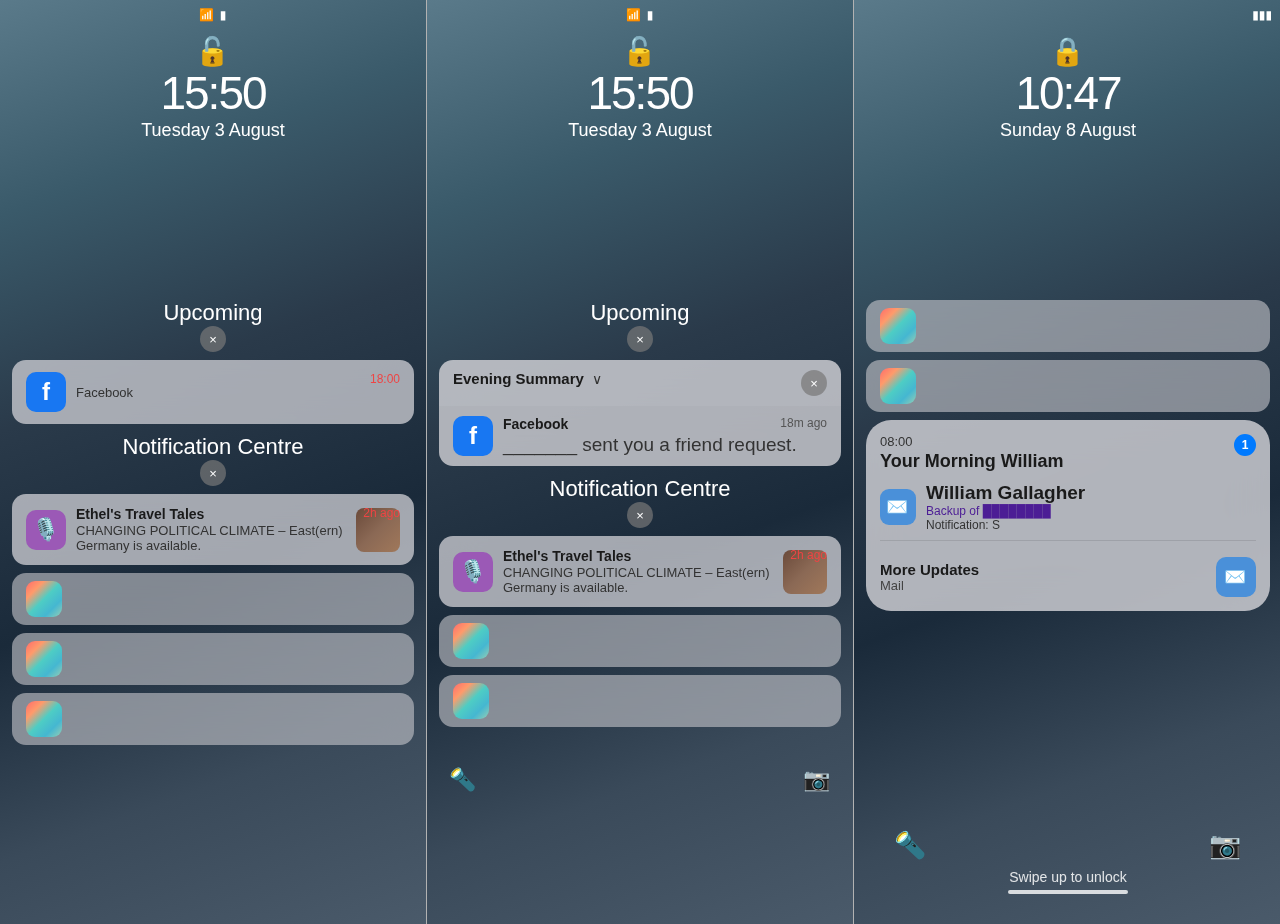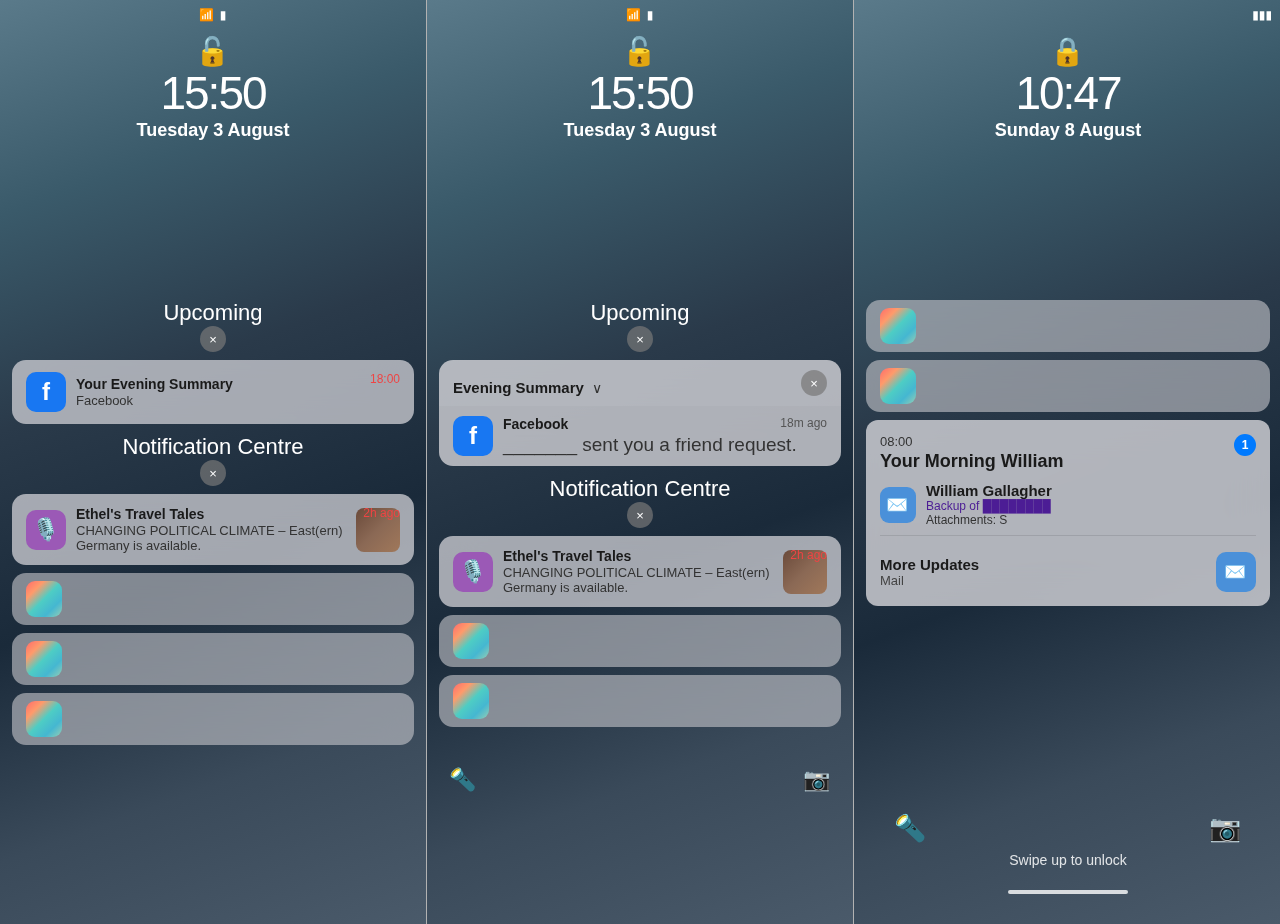--- a/index.html
+++ b/index.html
@@ -71,21 +71,21 @@
       z-index: 10;
     }
     .time-display .time {
       font-size: 46px;
       font-weight: 200;
       letter-spacing: -2px;
       line-height: 1;
     }
     .time-display .date {
       font-size: 18px;
-      font-weight: 700;
+      font-weight: 400;
       margin-top: 4px;
     }
 
     
     .notifications-area {
       position: absolute;
       top: 300px;
       left: 12px;
       right: 12px;
       z-index: 10;
@@ -198,21 +198,21 @@
       display: flex;
       align-items: center;
       padding: 0 14px;
       gap: 12px;
     }
 
     
     .morning-summary-card {
       background: rgba(210,210,215,0.82);
       backdrop-filter: blur(20px);
-      border-radius: 12px;
+      border-radius: 25px;
       padding: 14px;
       margin-bottom: 8px;
     }
     .morning-summary-time {
       font-size: 13px;
       color: #333;
       font-weight: 500;
       margin-bottom: 2px;
     }
     .morning-summary-title {
@@ -276,21 +276,21 @@
       margin-bottom: 8px;
     }
     .bottom-icon {
       color: white;
       font-size: 26px;
     }
     .swipe-hint {
       text-align: center;
       color: rgba(255,255,255,0.85);
       font-size: 14px;
-      margin-bottom: 22px;
+      margin-bottom: 5px;
     }
     .swipe-bar {
       width: 120px;
       height: 4px;
       background: rgba(255,255,255,0.8);
       border-radius: 2px;
       margin: 0 auto;
     }
 
     
@@ -345,21 +345,20 @@
   <div class="notifications-area">
 
     <div class="section-header">
       <span class="section-title">Upcoming</span>
       <button class="close-btn">×</button>
     </div>
 
     <div class="notif-card">
       <div class="notif-app-icon facebook-icon">f</div>
       <div class="notif-content">
-        <div class="notif-title">Your Evening Summary</div>
         <div class="notif-subtitle">Facebook</div>
       </div>
       <span class="notif-time">18:00</span>
     </div>
 
     <div class="section-header" style="margin-top:10px;">
       <span class="section-title">Notification Centre</span>
       <button class="close-btn">×</button>
     </div>
 
@@ -406,21 +405,21 @@
     <div class="date">Tuesday 3 August</div>
   </div>
 
   <div class="notifications-area">
 
     <div class="section-header">
       <span class="section-title">Upcoming</span>
       <button class="close-btn">×</button>
     </div>
 
-    <div style="background:rgba(210,210,215,0.82);backdrop-filter:blur(20px);border-radius:14px;padding:10px 14px;margin-bottom:0;display:flex;align-items:flex-end;justify-content:space-between;border-radius:14px 14px 0 0;">
+    <div style="background:rgba(210,210,215,0.82);backdrop-filter:blur(20px);border-radius:14px;padding:10px 14px;margin-bottom:0;display:flex;align-items:flex-start;justify-content:space-between;border-radius:14px 14px 0 0;">
       <div style="display:flex;align-items:center;gap:8px;">
         <span style="font-size:15px;font-weight:600;color:#1a1a1a;">Evening Summary</span>
         <span style="color:#333;font-size:14px;">∨</span>
       </div>
       <button class="close-btn">×</button>
     </div>
 
     <div style="background:rgba(205,205,210,0.82);backdrop-filter:blur(20px);border-radius:0 0 14px 14px;padding:10px 14px;display:flex;gap:10px;align-items:flex-start;margin-bottom:8px;">
       <div class="notif-app-icon facebook-icon">f</div>
       <div style="flex:1;">
@@ -493,25 +492,25 @@
     </div>
 
     <div class="morning-summary-card" style="position:relative;">
       <div class="morning-summary-time">08:00</div>
       <div class="morning-summary-title">Your Morning William</div>
       <div class="morning-badge">1</div>
 
       <div class="morning-summary-item">
         <div class="mail-square">✉️</div>
         <div>
-          <div style="font-size:15px;font-weight:600;color:#1a1a1a;">William Gallagher</div>
+          <div style="font-size:19px;font-weight:600;color:#1a1a1a;">William Gallagher</div>
           <div style="font-size:12px;color:#4c1d95;">
             <span>Backup of</span> ████████
           </div>
-          <div style="font-size:12px;color:#333;">Attachments: S</div>
+          <div style="font-size:12px;color:#333;">Notification: S</div>
         </div>
       </div>
 
       <div class="more-updates-row">
         <div>
           <div class="more-updates-label">More Updates</div>
           <div class="more-updates-app">Mail</div>
         </div>
         <div class="mail-square" style="width:40px;height:40px;border-radius:10px;">✉️</div>
       </div>

